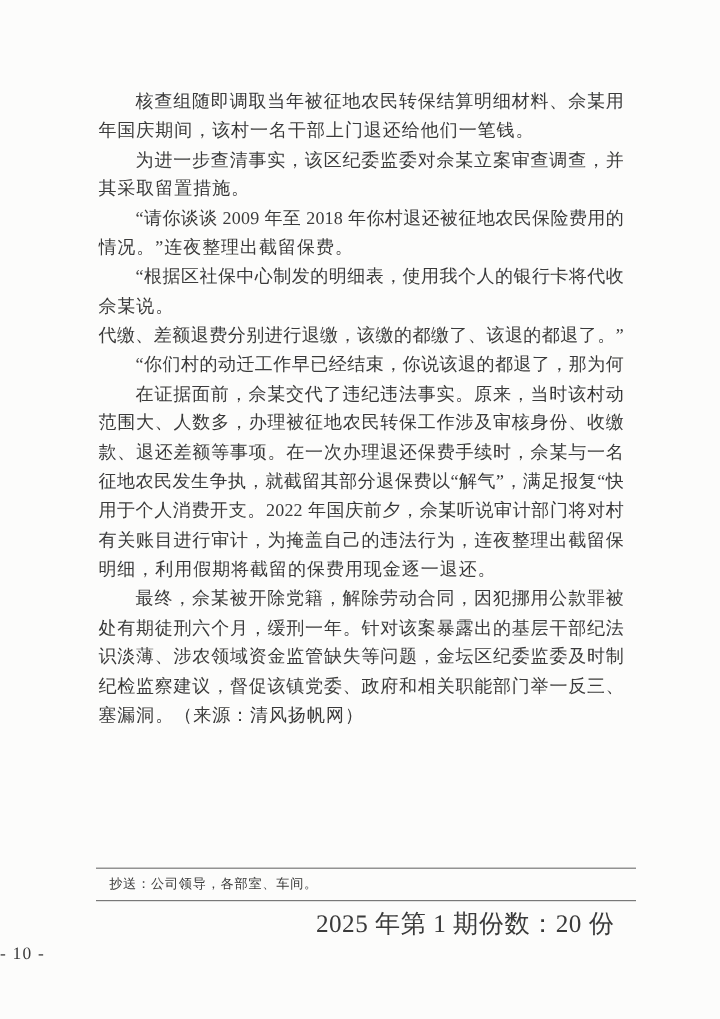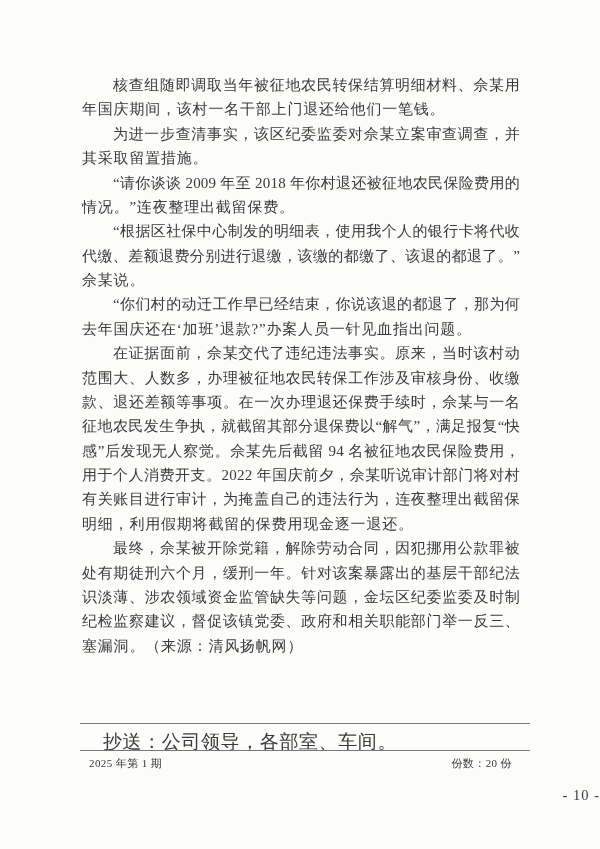--- a/index.html
+++ b/index.html
@@ -43,63 +43,60 @@
   .rule{
     position:absolute;
     left:80px; width:450px; height:0;
     border-top:1.4px solid var(--rule);
   }
   .rule-top{ top:723px; }
   .rule-bottom{ top:750px; }
   .cc{
     position:absolute;
     left:91px; top:729px;
-    font-size:19px;
+    font-size:11px;
     letter-spacing:0.6px;
     color:var(--ink);
-    margin-left:12px;
   }
   .issue-row{
     position:absolute;
     left:89px; top:756px; width:423px;
     display:flex;
-    justify-content:space-between;
-    font-size:11px;
+    justify-content:flex-end;
+    font-size:21px;
     letter-spacing:0.4px;
   }
   .pagenum{
     position:absolute;
     left:0; top:787px; width:600px;
-    text-align:right;
+    text-align:left;
     font-size:14.5px;
     letter-spacing:1px;
   }
 </style>
 </head>
 <body>
 
 <div class="page">
 
   <div class="article">
       <div class="bline indent">核查组随即调取当年被征地农民转保结算明细材料、佘某用来</div>
       <div class="bline end">年国庆期间，该村一名干部上门退还给他们一笔钱。</div>
       <div class="bline indent">为进一步查清事实，该区纪委监委对佘某立案审查调查，并对</div>
       <div class="bline end">其采取留置措施。</div>
       <div class="bline indent">“请你谈谈 2009 年至 2018 年你村退还被征地农民保险费用的</div>
       <div class="bline end">情况。”连夜整理出截留保费。</div>
       <div class="bline indent">“根据区社保中心制发的明细表，使用我个人的银行卡将代收</div>
+      <div class="bline end">佘某说。</div>
       <div class="bline">代缴、差额退费分别进行退缴，该缴的都缴了、该退的都退了。”</div>
-      <div class="bline end">佘某说。</div>
       <div class="bline indent">“你们村的动迁工作早已经结束，你说该退的都退了，那为何</div>
-      <div class="bline end">去年国庆还在‘加班’退款?”办案人员一针见血指出问题。</div>
       <div class="bline indent">在证据面前，佘某交代了违纪违法事实。原来，当时该村动迁</div>
       <div class="bline">范围大、人数多，办理被征地农民转保工作涉及审核身份、收缴补</div>
       <div class="bline">款、退还差额等事项。在一次办理退还保费手续时，佘某与一名被</div>
       <div class="bline">征地农民发生争执，就截留其部分退保费以“解气”，满足报复“快</div>
-      <div class="bline">感”后发现无人察觉。佘某先后截留 94 名被征地农民保险费用，</div>
       <div class="bline">用于个人消费开支。2022 年国庆前夕，佘某听说审计部门将对村里</div>
       <div class="bline">有关账目进行审计，为掩盖自己的违法行为，连夜整理出截留保费</div>
       <div class="bline end">明细，利用假期将截留的保费用现金逐一退还。</div>
       <div class="bline indent">最终，佘某被开除党籍，解除劳动合同，因犯挪用公款罪被判</div>
       <div class="bline">处有期徒刑六个月，缓刑一年。针对该案暴露出的基层干部纪法意</div>
       <div class="bline">识淡薄、涉农领域资金监管缺失等问题，金坛区纪委监委及时制发</div>
       <div class="bline">纪检监察建议，督促该镇党委、政府和相关职能部门举一反三、堵</div>
       <div class="bline end">塞漏洞。（来源：清风扬帆网）</div>
     </div>
 

